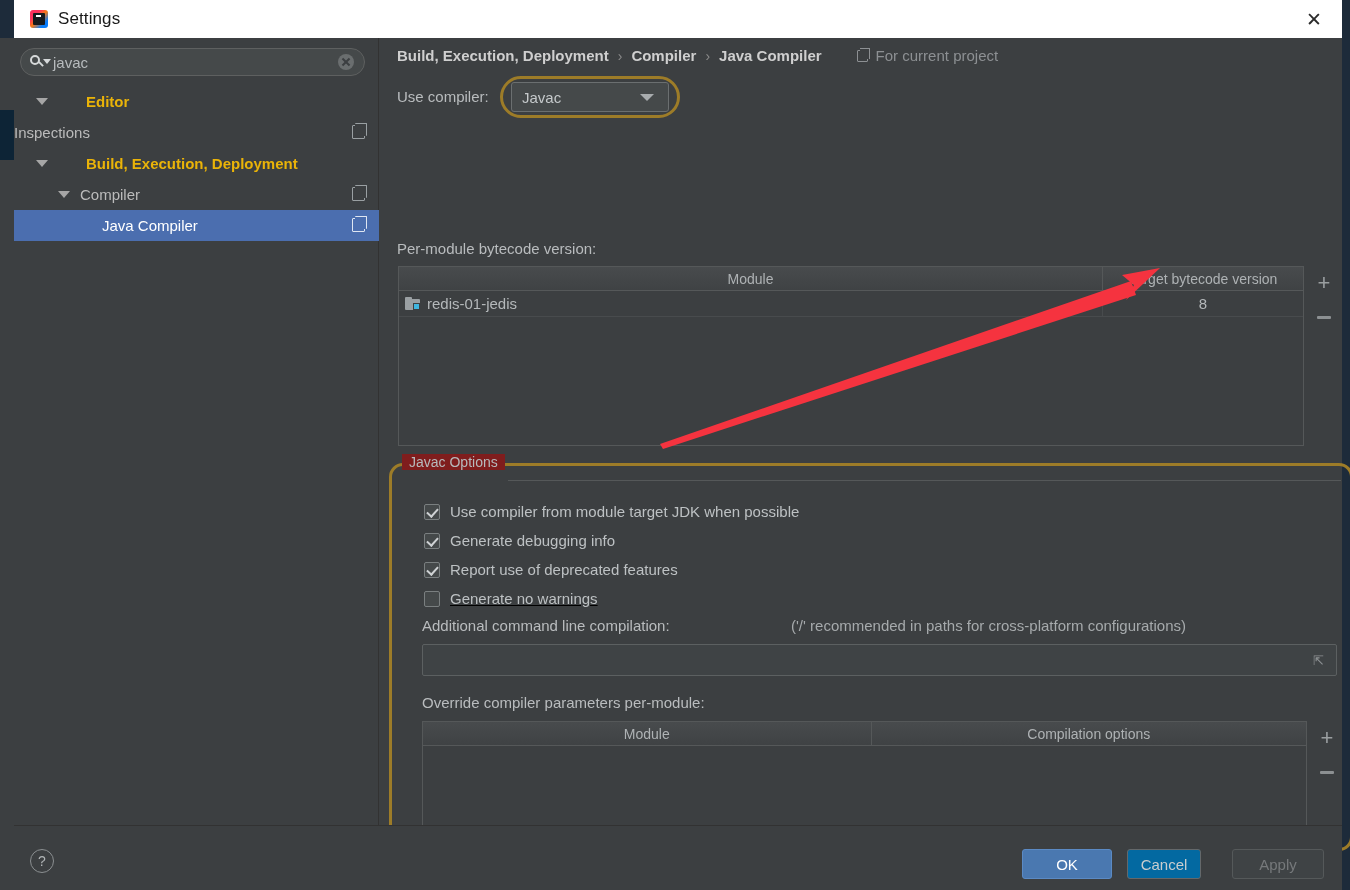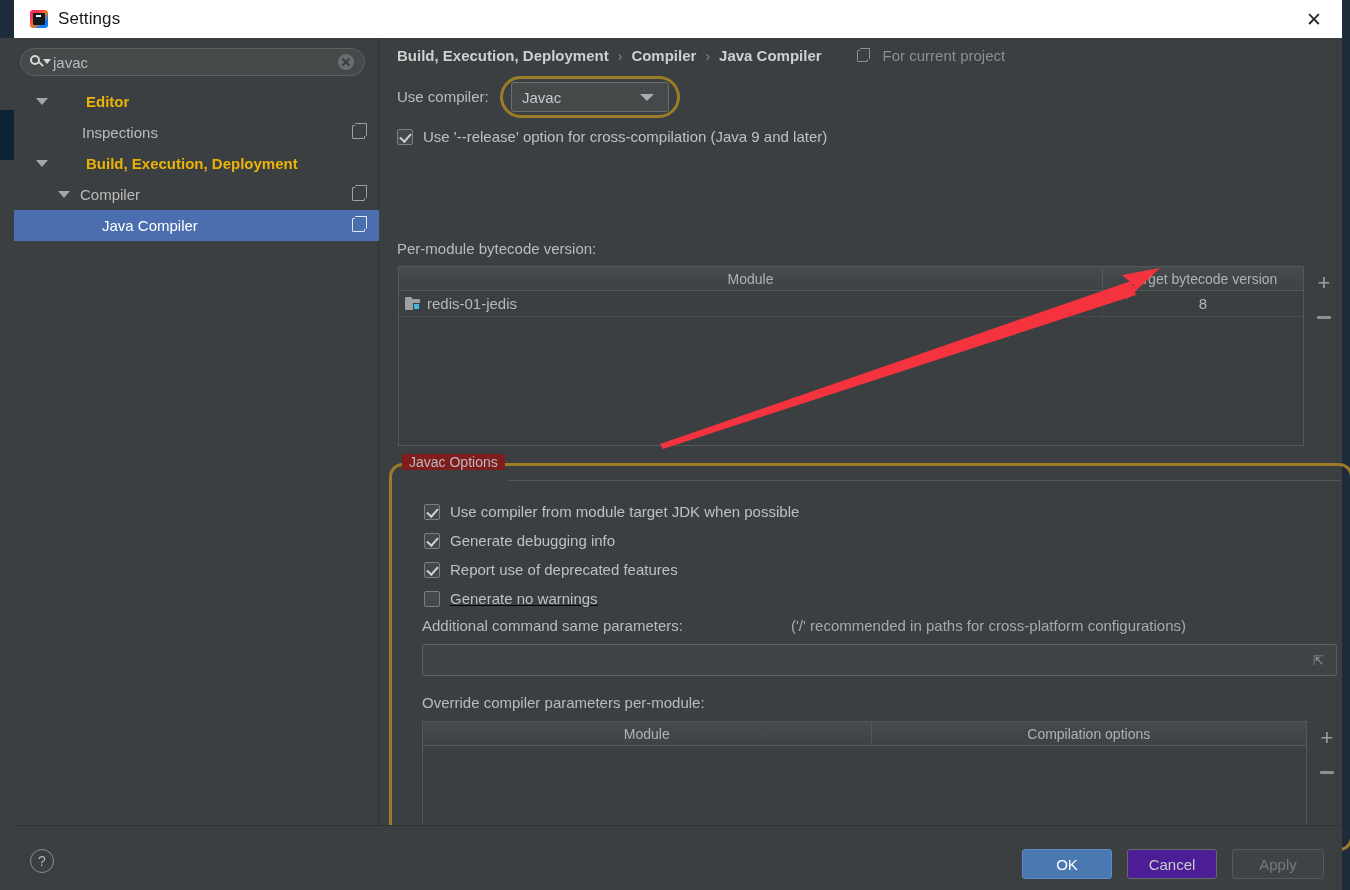--- a/index.html
+++ b/index.html
@@ -131,21 +131,21 @@
     position: absolute; left: 366px; top: 0; width: 962px; height: 787px;
     background: #3c3f41;
   }
   .breadcrumb {
     position: absolute; left: 17px; top: 9px;
     display: flex; align-items: center; gap: 9px;
     font-size: 15px; font-weight: bold; color: #cfcfcf;
   }
   .bc-sep { color: #8b8b8b; font-weight: normal; font-size: 14px; }
   .bc-scope {
-    display: flex; align-items: center; gap: 15px;
+    display: flex; align-items: center; gap: 8px;
     margin-left: 26px; font-weight: normal; color: #8d9093; font-size: 15px;
   }
   .bc-scope .copy-icon2 {
     position: relative; width: 11px; height: 12px;
     border: 1px solid #8d9093; border-radius: 1px;
   }
   .bc-scope .copy-icon2::after {
     content: ""; position: absolute; left: 2px; top: -3px;
     width: 9px; height: 10px; border: 1px solid #8d9093;
     border-bottom: none; border-left: none; background: #3c3f41;
@@ -308,21 +308,21 @@
   .btn {
     position: absolute; top: 23px; height: 30px;
     display: flex; align-items: center; justify-content: center;
     font-size: 15px; border-radius: 3px;
   }
   .btn-ok {
     left: 1008px; width: 90px; background: #4a78b0;
     border: 1px solid #5b8ac4; color: #ffffff;
   }
   .btn-cancel {
-    left: 1113px; width: 90px; background: #4c1d95;
+    left: 1113px; width: 74px; background: #0369a1;
     border: 1px solid #64686a; color: #c9cdcf;
   }
   .btn-apply {
     left: 1218px; width: 92px; background: #3f4345;
     border: 1px solid #55595a; color: #76797b;
   }
 </style>
 </head>
 <body>
 
@@ -351,21 +351,21 @@
         <span class="clear-btn"></span>
       </div>
 
       <div class="tree">
 
         <div class="tree-row" style="padding-left:22px">
           <span class="tree-arrow" style="margin-right:10px"></span>
           <span class="tree-label bold">Editor</span>
         </div>
 
-        <div class="tree-row" style="padding-left:68px">
+        <div class="tree-row" style="">
           <span class="tree-label">Inspections</span>
           <span class="copy-icon"></span>
         </div>
 
         <div class="tree-row" style="padding-left:22px">
           <span class="tree-arrow" style="margin-right:10px"></span>
           <span class="tree-label bold">Build, Execution, Deployment</span>
         </div>
 
         <div class="tree-row" style="padding-left:44px">
@@ -398,24 +398,20 @@
 
       <div class="row-usecompiler">
         <span class="lbl">Use compiler:</span>
       </div>
       <div class="gold-ring"></div>
       <div class="combo">
         <span class="val">Javac</span>
         <span class="arrow"></span>
       </div>
 
-      <div class="cb-row" style="left:17px; top:90px;">
-        <span class="checkbox checked"></span>
-        <span class="cb-label">Use '--release' option for cross-compilation (Java 9 and later)</span>
-      </div>
 
 
       <span class="lbl permod-label">Per-module bytecode version:</span>
 
       <div class="table1">
         <div class="th-row">
           <div class="th c1">Module</div>
           <div class="th c2">Target bytecode version</div>
         </div>
         <div class="tr-row">
@@ -451,21 +447,21 @@
       </div>
       <div class="cb-row" style="left:44px; top:523px;">
         <span class="checkbox checked"></span>
         <span class="cb-label">Report use of deprecated features</span>
       </div>
       <div class="cb-row" style="left:44px; top:552px;text-decoration:underline;">
         <span class="checkbox"></span>
         <span class="cb-label">Generate no warnings</span>
       </div>
 
-      <span class="lbl param-label">Additional command same parameters:</span>
+      <span class="lbl param-label">Additional command line compilation:</span>
       <span class="lbl param-hint">('/' recommended in paths for cross-platform configurations)</span>
 
       <div class="param-input">
         <span class="expand-icon">⇱</span>
       </div>
 
       <span class="lbl override-label">Override compiler parameters per-module:</span>
 
       <div class="table2">
         <div class="th-row">

